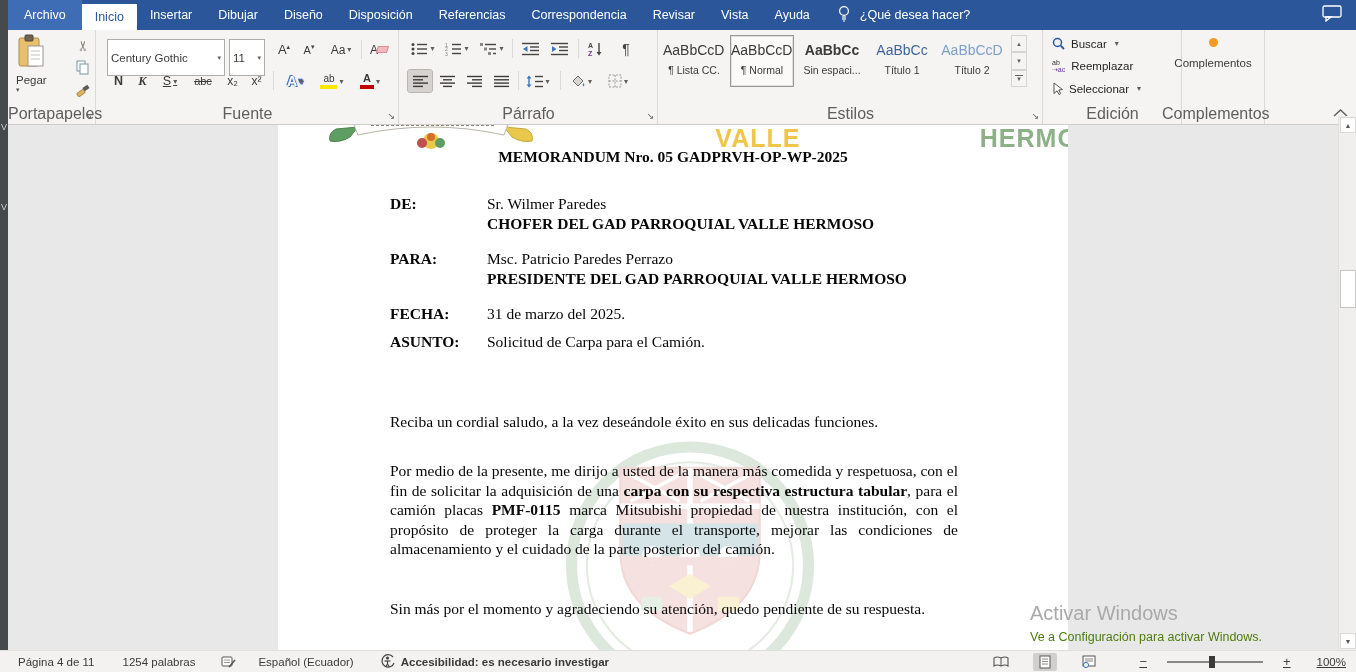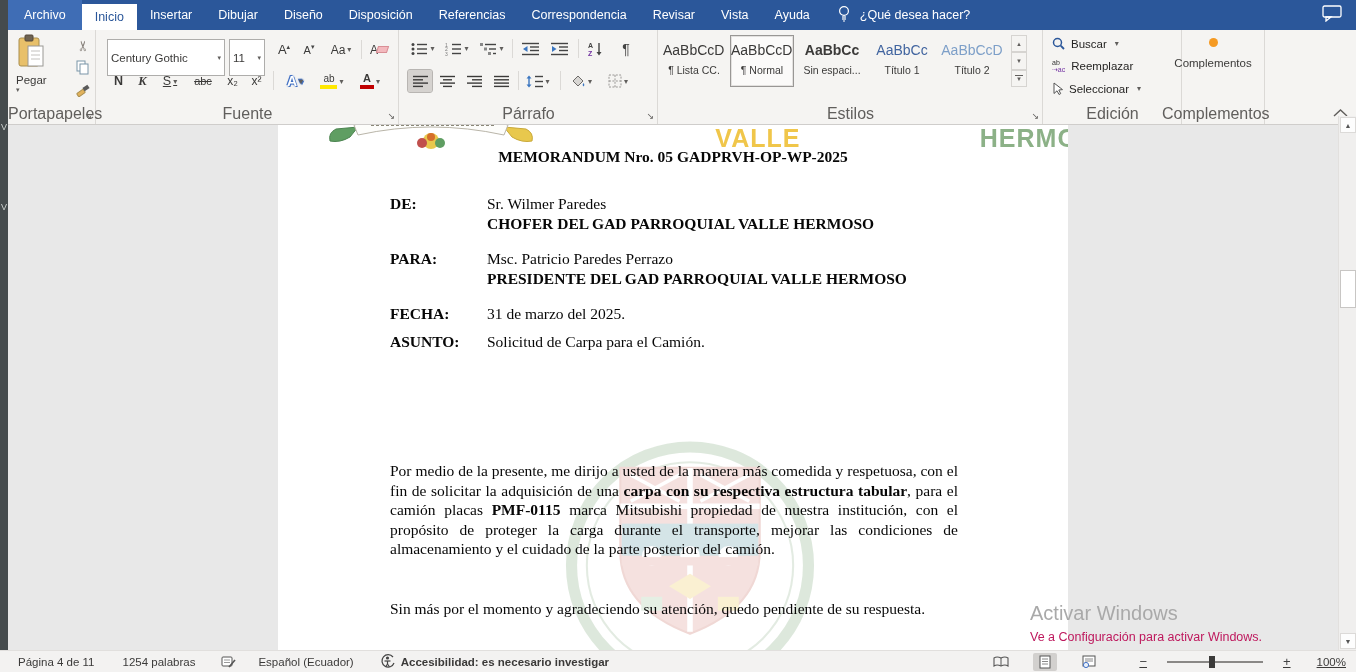--- a/index.html
+++ b/index.html
@@ -94,21 +94,21 @@
   .fields{position:absolute;left:112px;top:69px;width:568px;}
   .field{position:absolute;left:0;width:568px;}
   .f-label{position:absolute;left:0;top:0;font-weight:bold;}
   .f-val{margin-left:97px;}
   .f-l2{font-weight:bold;}
   .para{position:absolute;left:112px;width:568px;}
   .just{text-align:justify;}
   .wm{position:absolute;left:192px;top:315px;opacity:0.38;}
   .act{position:absolute;left:1030px;top:602px;z-index:40;pointer-events:none;}
   .act .a1{font-size:20px;color:#a9a9a9;}
-  .act .a2{font-size:12.5px;color:#be185d;margin-top:5px;}
+  .act .a2{font-size:12.5px;color:#4d7c0f;margin-top:5px;}
 
   
   .scrollbar{position:absolute;right:0;top:116px;width:18px;height:534px;background:#f0efee;border-left:1px solid #e2e0de;z-index:55;}
   .sb-btn{position:absolute;left:1px;width:16px;height:16px;background:#fdfdfd;border:1px solid #dcdad8;
           display:flex;align-items:center;justify-content:center;font-size:7px;color:#555;}
   .sb-thumb{position:absolute;left:1px;top:154px;width:16px;height:38px;background:#fff;border:1px solid #c8c6c4;}
 
   
   .statusbar{position:absolute;left:0;top:650px;width:1356px;height:22px;background:#f3f2f1;border-top:1px solid #e1dfdd;
              display:flex;align-items:center;font-size:11.5px;color:#3b3a39;z-index:70;}
@@ -540,20 +540,21 @@
           </div>
       </div>
       <div class="field" style="top:138px;">
         <span class="f-label">ASUNTO:</span>
         <div class="f-val">
             <div>Solicitud de Carpa para el Camión.</div>
           </div>
       </div>
     </div>
 
+    <div class="para" style="top:287px;">Reciba un cordial saludo, a la vez deseándole éxito en sus delicadas funciones.</div>
     <div class="para just" style="top:336px;"><span>Por medio de la presente, me dirijo a usted de la manera más comedida y respetuosa, con el fin de solicitar la adquisición de una </span><span style="font-weight: bold;">carpa con su respectiva estructura tabular</span><span>, para el camión placas </span><span style="font-weight: bold;">PMF-0115</span><span> marca Mitsubishi propiedad de nuestra institución, con el propósito de proteger la carga durante el transporte, mejorar las condiciones de almacenamiento y el cuidado de la parte posterior del camión.</span></div>
     <div class="para" style="top:474px;">Sin más por el momento y agradeciendo su atención, quedo pendiente de su respuesta.</div>
   </div>
 </div>
 
 <div class="act">
   <div class="a1">Activar Windows</div>
   <div class="a2">Ve a Configuración para activar Windows.</div>
 </div>
 

